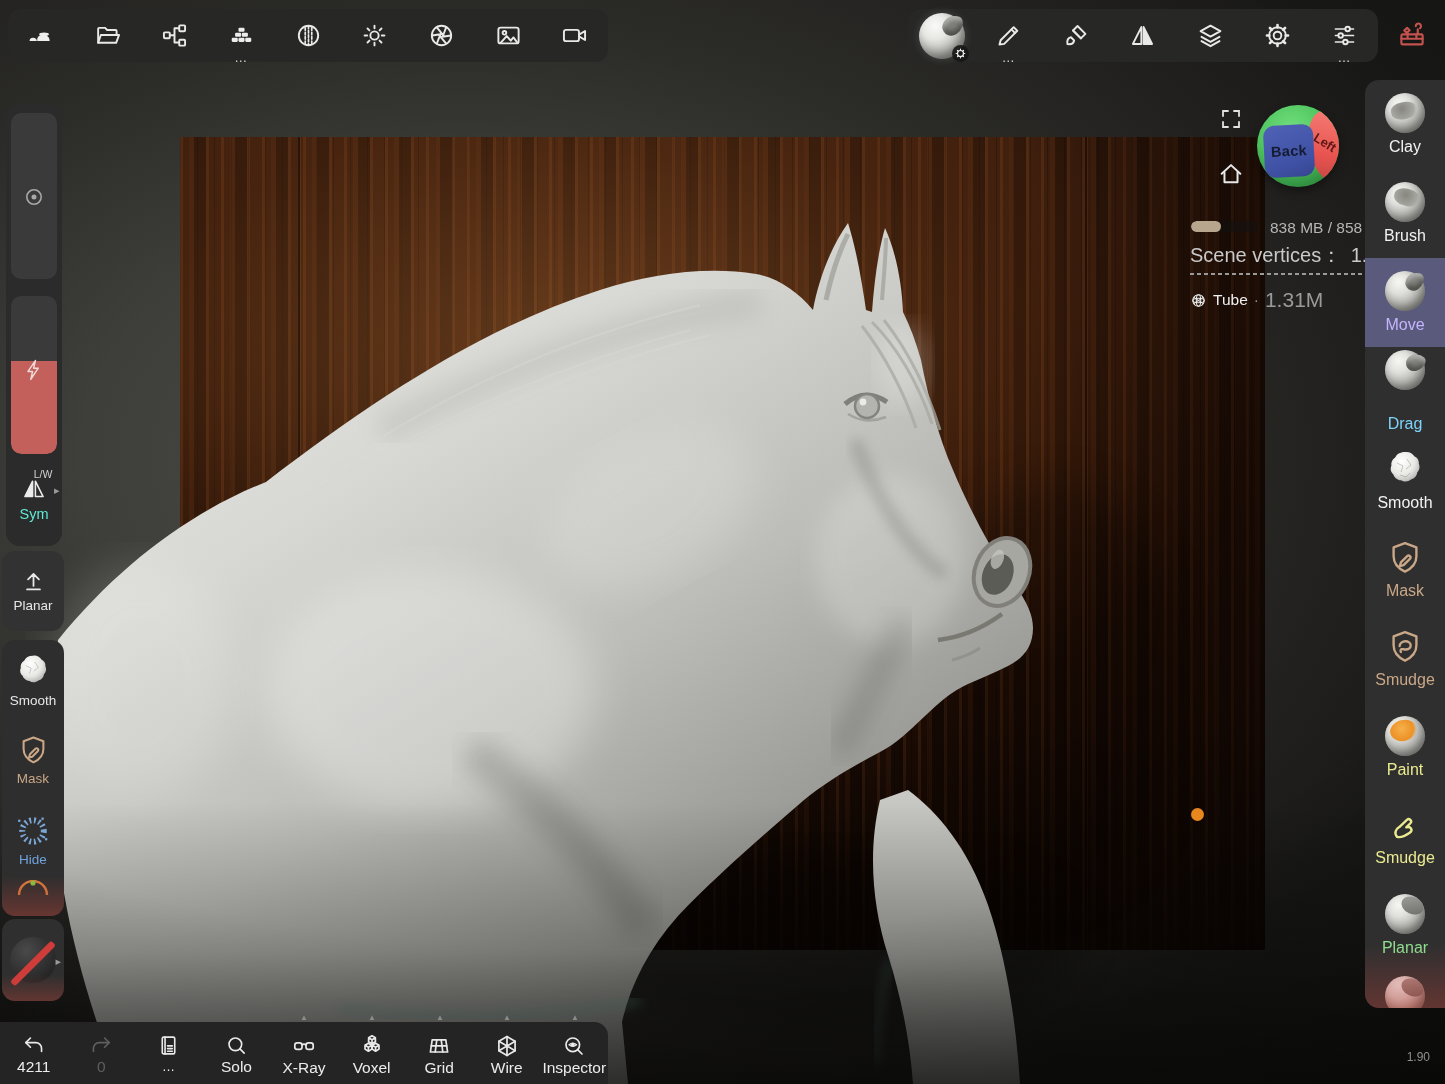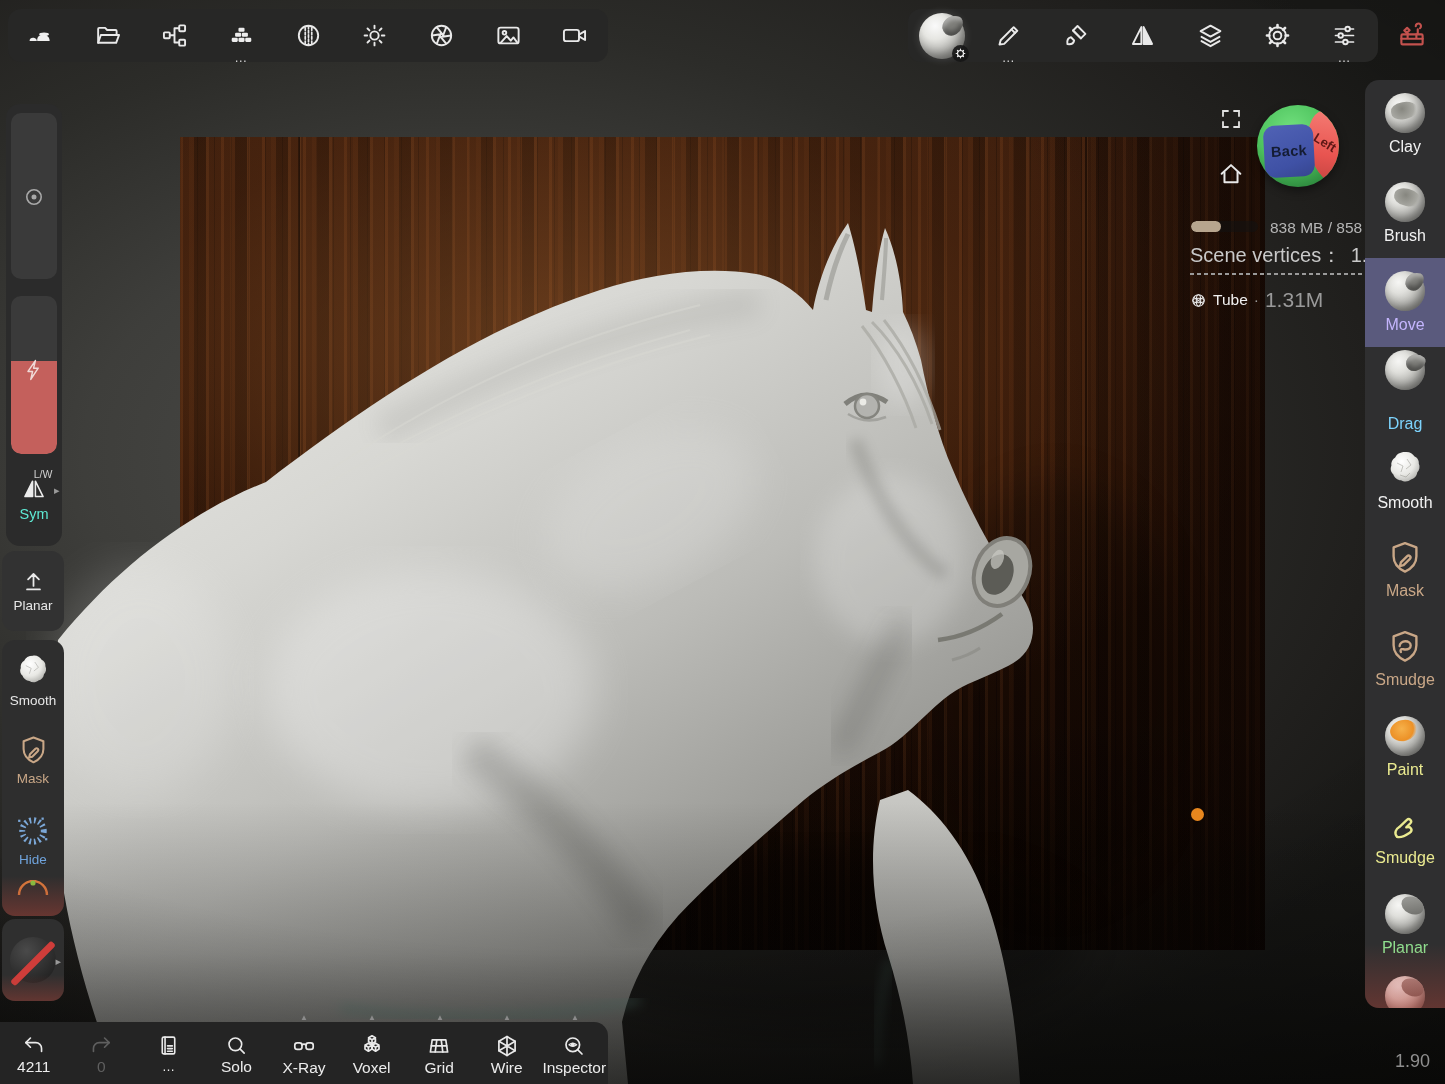--- a/index.html
+++ b/index.html
@@ -103,21 +103,21 @@
     background:linear-gradient(160deg,#5062b5 0%,#3f51a5 70%,#36458f 100%);
     display:flex;align-items:center;justify-content:center;}
   .navblue span{color:#141c33;font-size:14.5px;font-weight:bold;letter-spacing:.3px;}
   .navleftlbl{position:absolute;right:2px;top:30px;transform:rotate(32deg);color:#5e1715;font-size:13px;font-weight:bold;width:24px;overflow:hidden;white-space:nowrap;}
   .membar{position:absolute;left:1191px;top:221px;width:67px;height:11px;border-radius:6px;background:rgba(18,18,18,.55);z-index:6;overflow:hidden;}
   .membar .mfill{height:100%;background:#b7a58e;border-radius:6px;}
   .stat{position:absolute;z-index:6;color:#c3c3c3;font-size:20px;white-space:nowrap;overflow:hidden;}
   .dashsep{position:absolute;left:1190px;top:273px;width:174px;height:2px;z-index:6;
     background:repeating-linear-gradient(90deg,#9a9a9a 0 4px,transparent 4px 7px);}
   .objrow{position:absolute;left:1190px;top:288px;z-index:6;display:flex;align-items:center;gap:6px;}
-  .version{position:absolute;right:15px;bottom:12px;color:#8f8f8f;font-size:18px;z-index:6;}
+  .version{position:absolute;right:15px;bottom:20px;color:#8f8f8f;font-size:12px;z-index:6;}
   .smallcap{font-size:10.5px;color:#cfcfcf;}
 </style>
 </head>
 <body>
 
 <div class="stage">
 
   <div class="wood">
     <div class="plank" style="left:118px"></div>
     <div class="plank" style="left:905px"></div>

